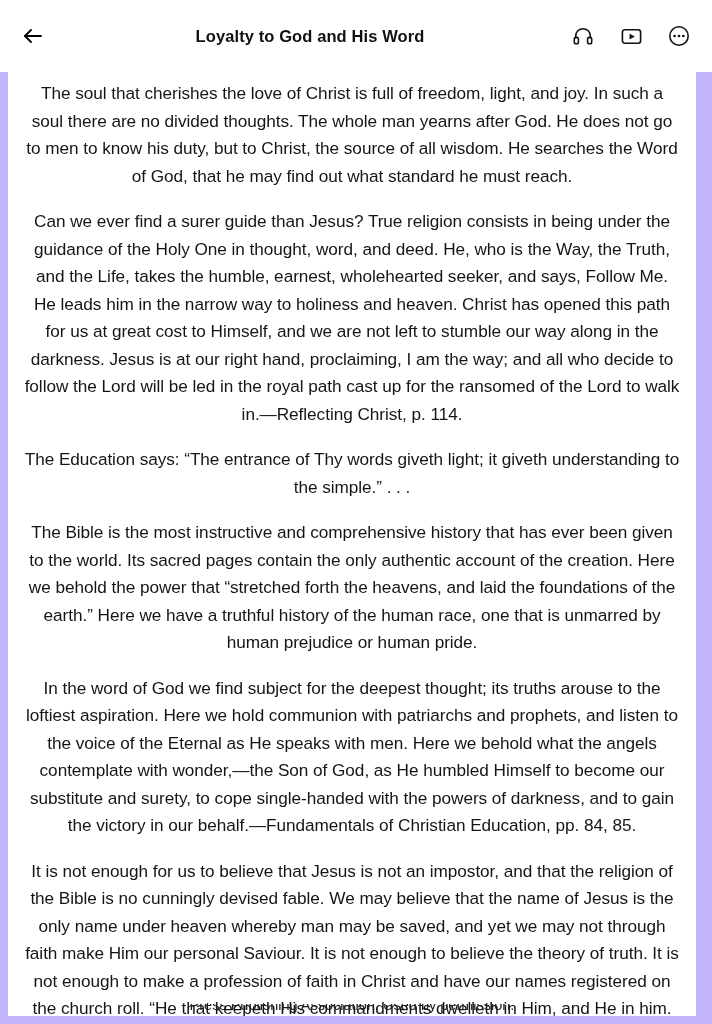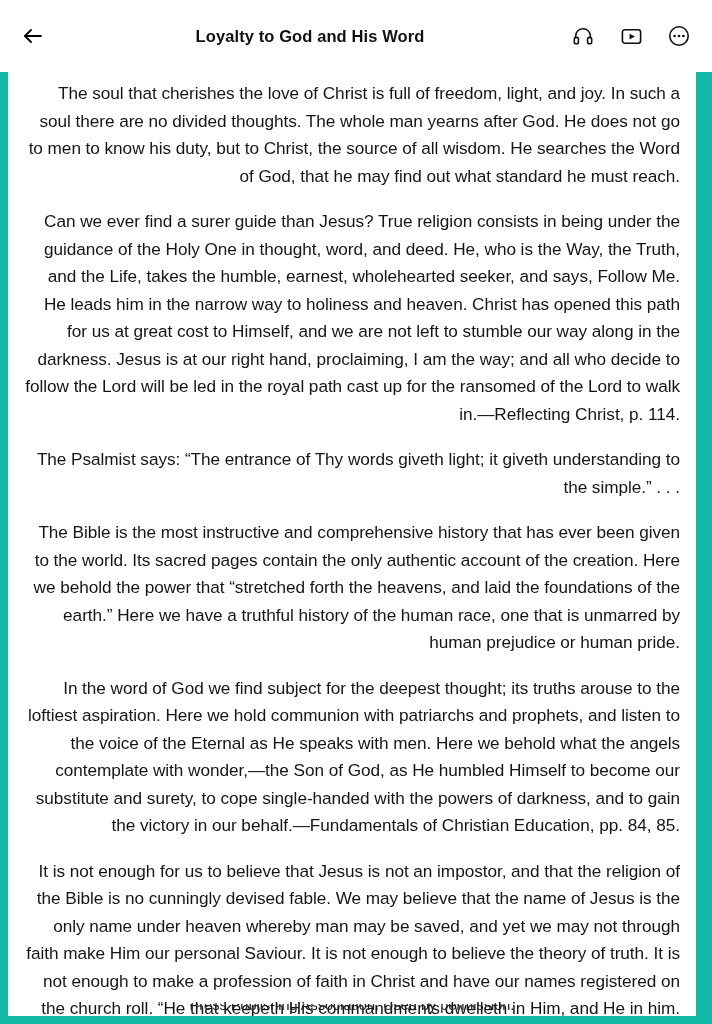--- a/index.html
+++ b/index.html
@@ -10,21 +10,21 @@
     height: 1024px;
     overflow: hidden;
     background: #1414ff;
     font-family: "Liberation Sans", sans-serif;
   }
 
   #app {
     position: relative;
     width: 712px;
     height: 1024px;
-    background: #14b8a6;
+    background: #c4b5fd;
   }
 
   
   .topbar {
     position: absolute;
     top: 0; left: 0;
     width: 712px;
     height: 72px;
     background: #ffffff;
     display: flex;
@@ -109,21 +109,21 @@
     left: 0;
     width: 688px;
     padding: 0 16px 0 16px;
   }
 
   .para {
     font-size: 17.2px;
     line-height: 27.5px;
     color: #151515;
     margin: 0;
-    text-align: right;
+    text-align: center;
     letter-spacing: -0.05px;
   }
   .para + .para { margin-top: 18px; }
   .gap { height: 18px; }
 
   .ref-link {
     font-weight: bold;
     color: #151515;
     text-decoration: underline;
     text-underline-offset: 3px;
@@ -200,21 +200,21 @@
       <div class="sliver-inner">reach this high standard, for the Holy Spirit is given to aid in the effort.</div>
     </div>
 
     <div class="content">
 
       <p class="para">The soul that cherishes the love of Christ is full of freedom, light, and joy. In such a soul there are no divided thoughts. The whole man yearns after God. He does not go to men to know his duty, but to Christ, the source of all wisdom. He searches the Word of God, that he may find out what standard he must reach.</p>
       <p class="para">Can we ever find a surer guide than Jesus? True religion consists in being under the guidance of the Holy One in thought, word, and deed. He, who is the Way, the Truth, and the Life, takes the humble, earnest, wholehearted seeker, and says, Follow Me. He leads him in the narrow way to holiness and heaven. Christ has opened this path for us at great cost to Himself, and we are not left to stumble our way along in the darkness. Jesus is at our right hand, proclaiming, I am the way; and all who decide to follow the Lord will be led in the royal path cast up for the ransomed of the Lord to walk in.—Reflecting Christ, p. 114.</p>
 
       <div class="gap"></div>
 
-      <p class="para">The Psalmist says: “The entrance of Thy words giveth light; it giveth understanding to the simple.” . . .</p>
+      <p class="para">The Education says: “The entrance of Thy words giveth light; it giveth understanding to the simple.” . . .</p>
       <p class="para">The Bible is the most instructive and comprehensive history that has ever been given to the world. Its sacred pages contain the only authentic account of the creation. Here we behold the power that “stretched forth the heavens, and laid the foundations of the earth.” Here we have a truthful history of the human race, one that is unmarred by human prejudice or human pride.</p>
       <p class="para">In the word of God we find subject for the deepest thought; its truths arouse to the loftiest aspiration. Here we hold communion with patriarchs and prophets, and listen to the voice of the Eternal as He speaks with men. Here we behold what the angels contemplate with wonder,—the Son of God, as He humbled Himself to become our substitute and surety, to cope single-handed with the powers of darkness, and to gain the victory in our behalf.—Fundamentals of Christian Education, pp. 84, 85.</p>
 
       <div class="gap"></div>
 
       <p class="para"><span>It is not enough for us to believe that Jesus is not an impostor, and that the religion of the Bible is no cunningly devised fable. We may believe that the name of Jesus is the only name under heaven whereby man may be saved, and yet we may not through faith make Him our personal Saviour. It is not enough to believe the theory of truth. It is not enough to make a profession of faith in Christ and have our names registered on the church roll. “He that keepeth His commandments dwelleth in Him, and He in him. And hereby we know that He abideth in us, by the Spirit which He hath given us.” “Hereby we do know that we know Him if we keep His commandments.” </span><span class="ref-link">1 John 3:24; 1 John 2:3</span></p>
 
     </div>
 
     <div class="footnote-clip">

